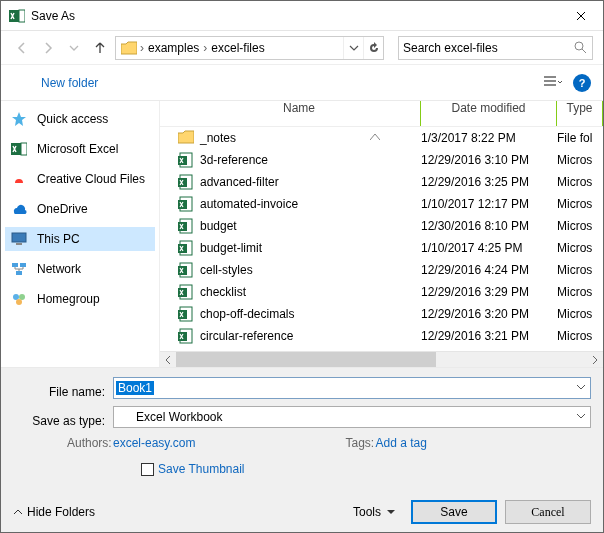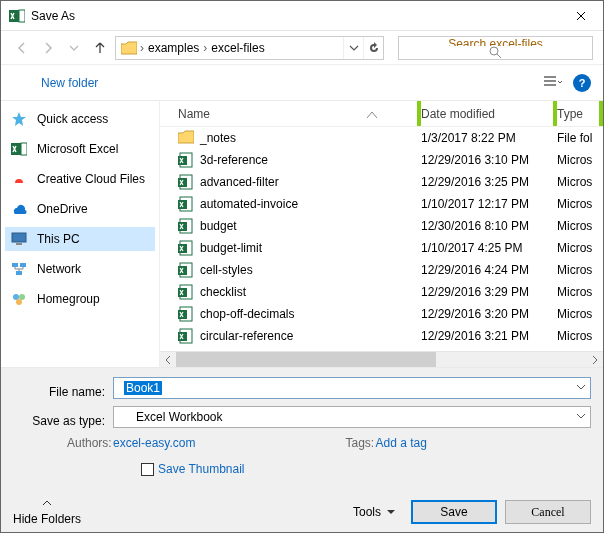--- a/index.html
+++ b/index.html
@@ -25,22 +25,22 @@
   .crumbs { flex:1; height:24px; border:1px solid #ccc; background:#fff;
             display:flex; align-items:center; padding-left:4px; }
   .crumb-folder { width:18px; height:18px; display:flex; align-items:center;
                   justify-content:center; }
   .crumb-sep { color:#666; padding:0 2px; }
   .crumb { padding:0 2px; }
   .crumbs .grow { flex:1; }
   .crumb-tool { width:20px; height:22px; display:flex; align-items:center;
                 justify-content:center; color:#555; border-left:1px solid #eee; }
   .search { width:195px; height:24px; border:1px solid #ccc; background:#fff;
-            display:flex; align-items:center; padding:0 4px; color:#a16207;
-            margin-left:10px;flex-direction:column; }
+            display:flex; align-items:center; padding:0 4px; color:#000000;
+            margin-left:10px; }
   .search .ph { flex:1; overflow:hidden; white-space:nowrap; text-overflow:ellipsis; }
   .search .mag { width:16px; display:flex; align-items:center; justify-content:center; }
 
   .toolbar { height:36px; display:flex; align-items:center; padding:0 12px;
              background:#fff; border-bottom:1px solid #eaeaea; }
   .tb-item { color:#1068bf; display:flex; align-items:center; gap:4px;
              padding:4px 4px; }
   .tb-item.gap { margin-left:24px; }
   .tb-spacer { flex:1; }
   .tb-icon { width:24px; height:24px; display:flex; align-items:center;
@@ -58,57 +58,57 @@
                justify-content:center; }
   .side-gap { height:6px; }
 
   .filepane { flex:1; display:flex; flex-direction:column; min-width:0;
               border-left:1px solid #eee; }
   .colhead { height:26px; display:flex; align-items:center; color:#444;
              border-bottom:1px solid #eee; }
   .col-name { flex:1; padding-left:18px; display:flex; align-items:center; gap:14px;}
   .col-date { width:136px; }
   .col-type { width:46px; }
-  .colhead > div { border-right:4px solid #84cc16; height:100%; display:flex;
-                   align-items:center; }
+  .colhead > div { border-right:1px solid #84cc16; height:100%; display:flex;
+                   align-items:center;flex-direction:column; }
   .rows { flex:1; overflow:hidden; }
   .row { height:22px; display:flex; align-items:center; }
   .row .c-name { flex:1; padding-left:18px; display:flex; align-items:center; gap:6px;
                  overflow:hidden; white-space:nowrap; }
   .row .c-date { width:136px; color:#000; white-space:nowrap; }
   .row .c-type { width:46px; overflow:hidden; white-space:nowrap; }
   .file-ico { width:16px; height:16px; flex:0 0 16px; }
   .hscroll { height:16px; background:#f0f0f0; border-top:1px solid #e5e5e5;
              display:flex; align-items:center; padding:0 0; }
   .hs-arrow { width:16px; height:16px; display:flex; align-items:center;
               justify-content:center; color:#666; }
   .hs-track { flex:1; height:16px; background:#f0f0f0; display:flex; }
   .hs-thumb { width:260px; height:16px; background:#cfcfcf; }
 
   .formarea { border-top:1px solid #eaeaea; background:#f0f0f0; padding:8px 12px 10px 12px;
               display:flex; flex-direction:column; gap:6px; }
   .frow { display:flex; align-items:center; }
   .flabel { width:100px; text-align:right; padding-right:8px;margin-top:9px; }
   .finput { flex:1; height:22px; border:1px solid #7a9fc4; background:#fff;
             display:flex; align-items:center; }
-  .finput .blue-sel { background:#0078d7; color:#fff; padding:0 2px; margin-left:10px; }
+  .finput .blue-sel { background:#0078d7; color:#fff; padding:0 2px; margin-left:2px; }
   .finput .dd { width:18px; display:flex; align-items:center;
                 justify-content:center; color:#555; }
   .finput .val { flex:1; padding:0 2px;margin-left:20px; }
   .meta { display:flex; align-items:center; padding-left:54px; padding-top:2px;}
   .meta .ml { width:46px; color:#666; }
   .meta .mv { color:#1068bf; }
   .meta .gap2 { width:150px; }
   .checkrow { display:flex; align-items:center; padding-left:128px; gap:4px;
               padding-top:6px; padding-bottom:6px; }
   .chk { width:13px; height:13px; border:1px solid #333; background:#fff; }
   .checkrow .ct { color:#1068bf; }
   .footer { height:40px; display:flex; align-items:center; padding:0 12px;
             background:#f0f0f0; }
-  .hide-f { display:flex; align-items:center; gap:4px;flex-direction:column; }
+  .hide-f { display:flex; align-items:center; gap:4px; }
   .foot-spacer { flex:1; }
   .tools { display:flex; align-items:center; gap:6px; margin-right:16px; }
   .btn { width:86px; height:24px; border:1px solid #adadad; background:#e1e1e1;
          display:flex; align-items:center; justify-content:center; }
   .btn.primary { border:2px solid #0078d7; background:#e1e1e1; }
   .btn + .btn { margin-left:8px;font-family:Liberation Serif, serif; }
   .sort-caret { margin-left:auto; margin-right:40px; color:#666; }
 </style>
 </head>
 <body>

